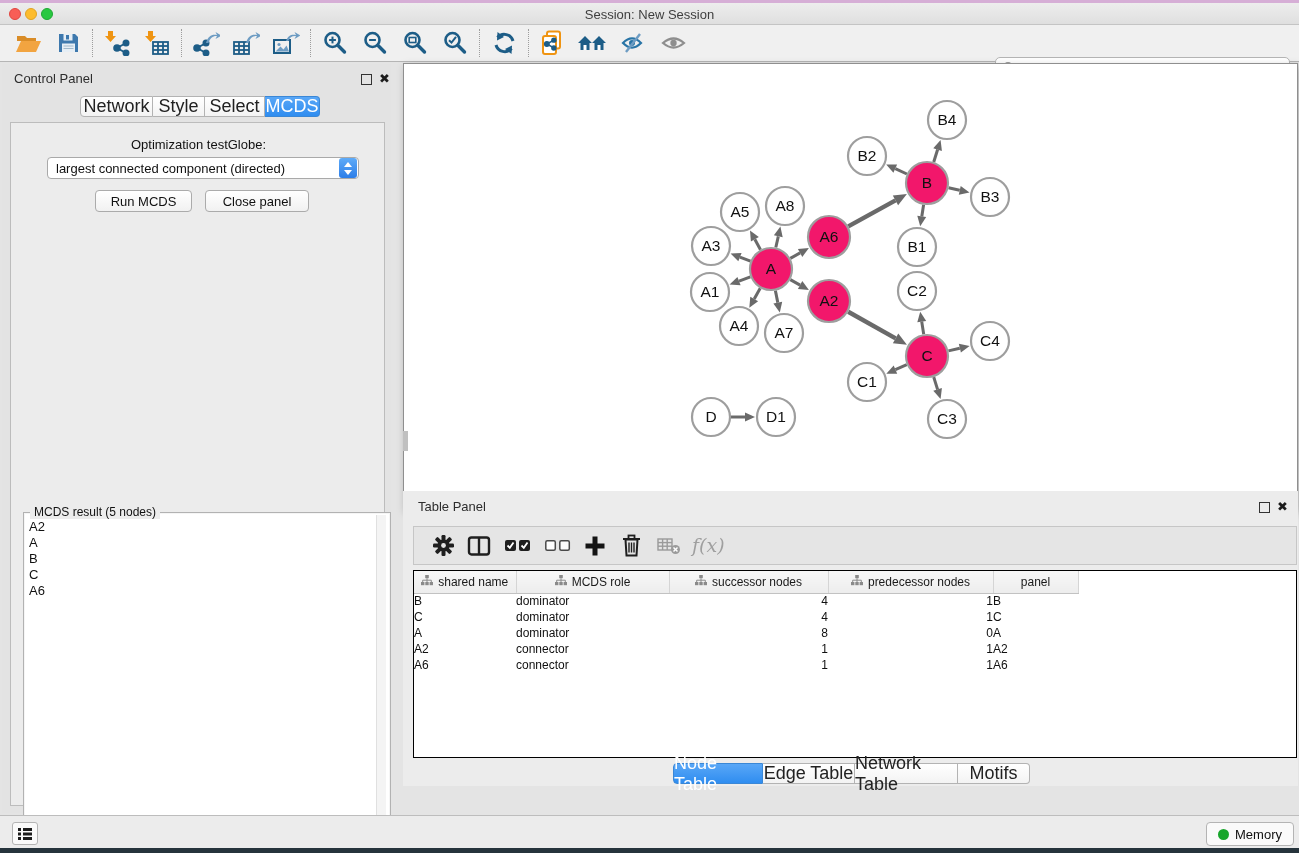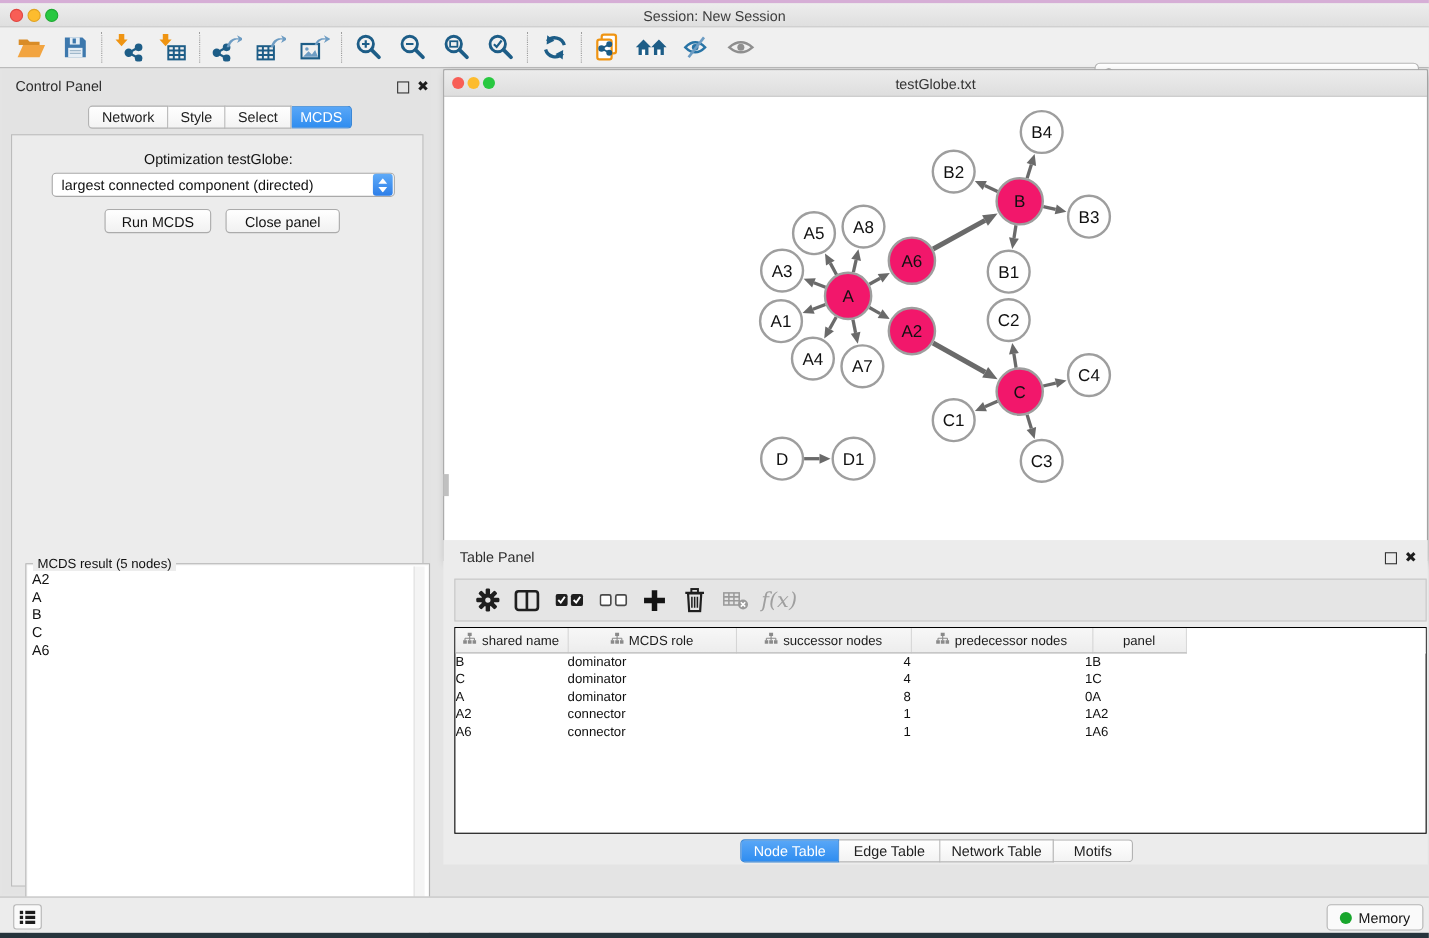--- a/index.html
+++ b/index.html
@@ -26,21 +26,21 @@
     border:1px solid #b5b5b5; border-radius:5px; display:flex; align-items:center; padding-left:5px; }
   .searchbox input { border:none; outline:none; flex:1; font-size:12px; background:transparent; height:18px; }
 
   
   .control-panel { left:2px; top:64px; width:389px; height:749px; background:#e3e3e3; }
   .cp-title { left:12px; top:7px; font-size:13px; color:#2d2d2d; }
   .panel-float { width:11px; height:11px; border:1.6px solid #333; top:10px; }
   .panel-close { font-size:13px; font-weight:bold; color:#1c1c1c; top:7px; }
   .seg-tabs { display:flex; height:21px; }
   .seg { border:1px solid #b3b3b3; border-left:none; background:linear-gradient(#ffffff,#f3f3f3);
-    font-size:13px; color:#222; display:flex; align-items:center; justify-content:center; }
+    font-size:18px; color:#222; display:flex; align-items:center; justify-content:center; }
   .seg:first-child { border-left:1px solid #b3b3b3; border-radius:4px 0 0 4px; }
   .seg:last-child { border-radius:0 4px 4px 0; }
   .seg.sel { background:linear-gradient(#59a7f7,#2f8df0); color:#fff; border-color:#3a87d6; }
   .cp-tabs { left:78px; top:32px; }
   .cp-content { left:8px; top:58px; width:375px; height:684px; background:#ececec; border:1px solid #bcbcbc; }
   .opt-label { left:0; top:14px; width:375px; text-align:center; font-size:13px; color:#111; }
   .dropdown { left:36px; top:34px; width:312px; height:22px; background:#fff; border:1px solid #a9a9a9;
     border-radius:4px; display:flex; align-items:center; }
   .dropdown .val { flex:1; font-size:13px; color:#111; padding-left:8px; white-space:nowrap; }
   .dd-spin { width:18px; height:20px; margin-right:1px; border-radius:3px;
@@ -314,26 +314,20 @@
           <div>B</div>
           <div>C</div>
           <div>A6</div>
         </div>
       <div class="abs result-scroll"></div>
     </div>
   </div>
 </div>
 
 <div class="abs net-window">
-  <div class="abs net-titlebar">
-    <div class="abs ntl red"></div>
-    <div class="abs ntl yellow"></div>
-    <div class="abs ntl green"></div>
-    <div class="abs net-title">testGlobe.txt</div>
-  </div>
   <div class="abs net-canvas" id="graph-canvas"><svg width="893" height="421" viewBox="0 0 893 421">
         <g>
    <line x1="356.5" y1="161.7" x2="350.8" y2="151.2" stroke="#6A6A6A" stroke-width="3"></line>
    <polygon points="346.0,142.4 354.8,149.1 346.9,153.4" fill="#6A6A6A"></polygon>
         </g>
         <g>
    <line x1="371.8" y1="159.5" x2="374.3" y2="148.3" stroke="#6A6A6A" stroke-width="3"></line>
    <polygon points="376.4,138.5 378.7,149.2 369.9,147.3" fill="#6A6A6A"></polygon>
         </g>
         <g>

